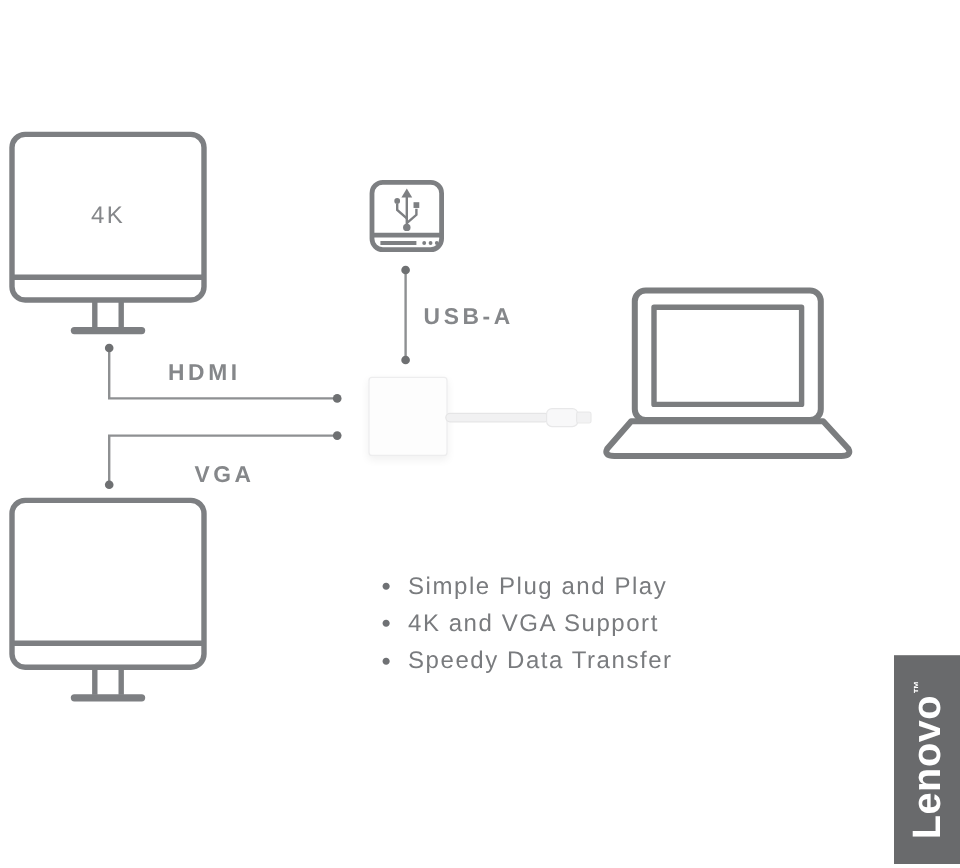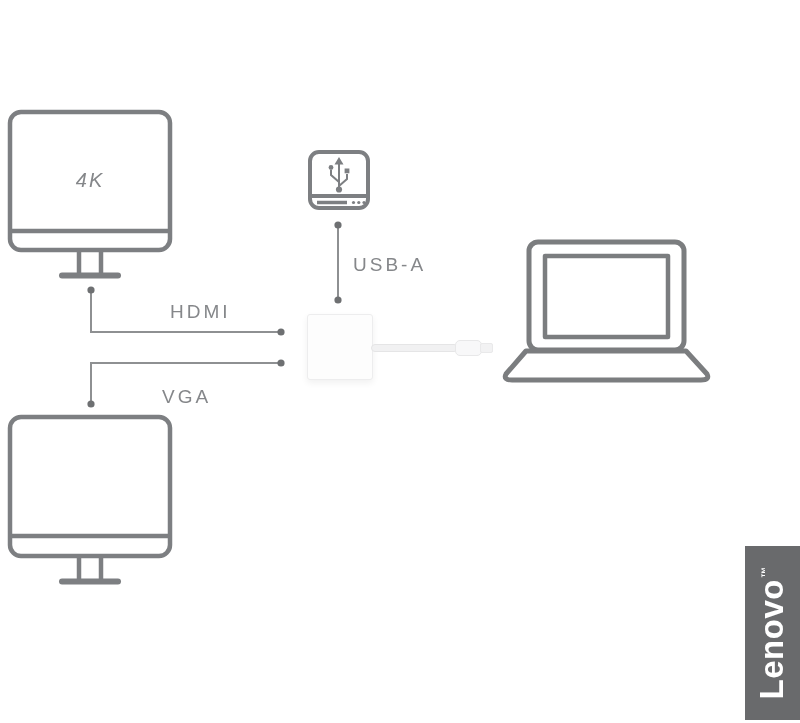--- a/index.html
+++ b/index.html
@@ -19,39 +19,38 @@
     left: 0; top: 0;
     width: 800px; height: 723px;
   }
 
   
   .port-label {
     position: absolute;
     font-size: 19px;
     letter-spacing: 3px;
     color: #85878a;
-    font-weight: 400;
+    font-weight: 700;
     white-space: nowrap;
   }
-  .label-hdmi { left: 170px; top: 301px; }
+  .label-hdmi { left: 140px; top: 301px; }
   .label-vga  { left: 162px; top: 386px; }
   .label-usba { left: 353px; top: 254px; }
 
   .label-4k {
     position: absolute;
     left: 10px; top: 112px;
     width: 160px; height: 119px;
     display: flex;
     align-items: center;
     justify-content: center;
     padding-top: 18px;
     font-size: 20px;
     letter-spacing: 2px;
     color: #85878a;
-    font-style: italic;
   }
 
   
   .adapter-body {
     position: absolute;
     left: 307px; top: 314px;
     width: 66px; height: 66px;
     background: #fdfdfd;
     border: 1px solid #ededee;
     border-radius: 3px;
@@ -202,20 +201,25 @@
   <div class="label-4k">4K</div>
   <div class="port-label label-hdmi">HDMI</div>
   <div class="port-label label-vga">VGA</div>
   <div class="port-label label-usba">USB-A</div>
 
   <div class="adapter-body"></div>
   <div class="adapter-cable"></div>
   <div class="adapter-plug-housing"></div>
   <div class="adapter-plug-tip"></div>
 
+  <ul class="features">
+    <li class="feature-item">Simple Plug and Play</li>
+    <li class="feature-item">4K and VGA Support</li>
+    <li class="feature-item">Speedy Data Transfer</li>
+  </ul>
 
   <div class="logo-block">
     <div class="logo-text">
       <span>Lenovo</span><span class="logo-tm">™</span>
     </div>
   </div>
 
 </div>
 
 </body></html>

